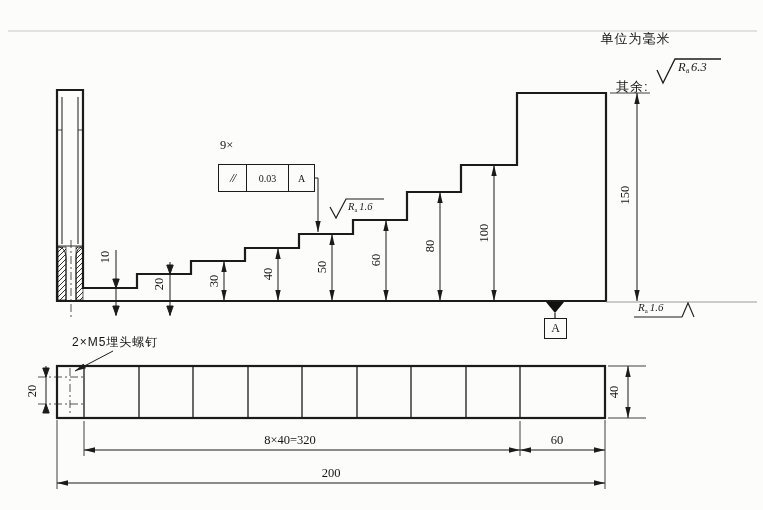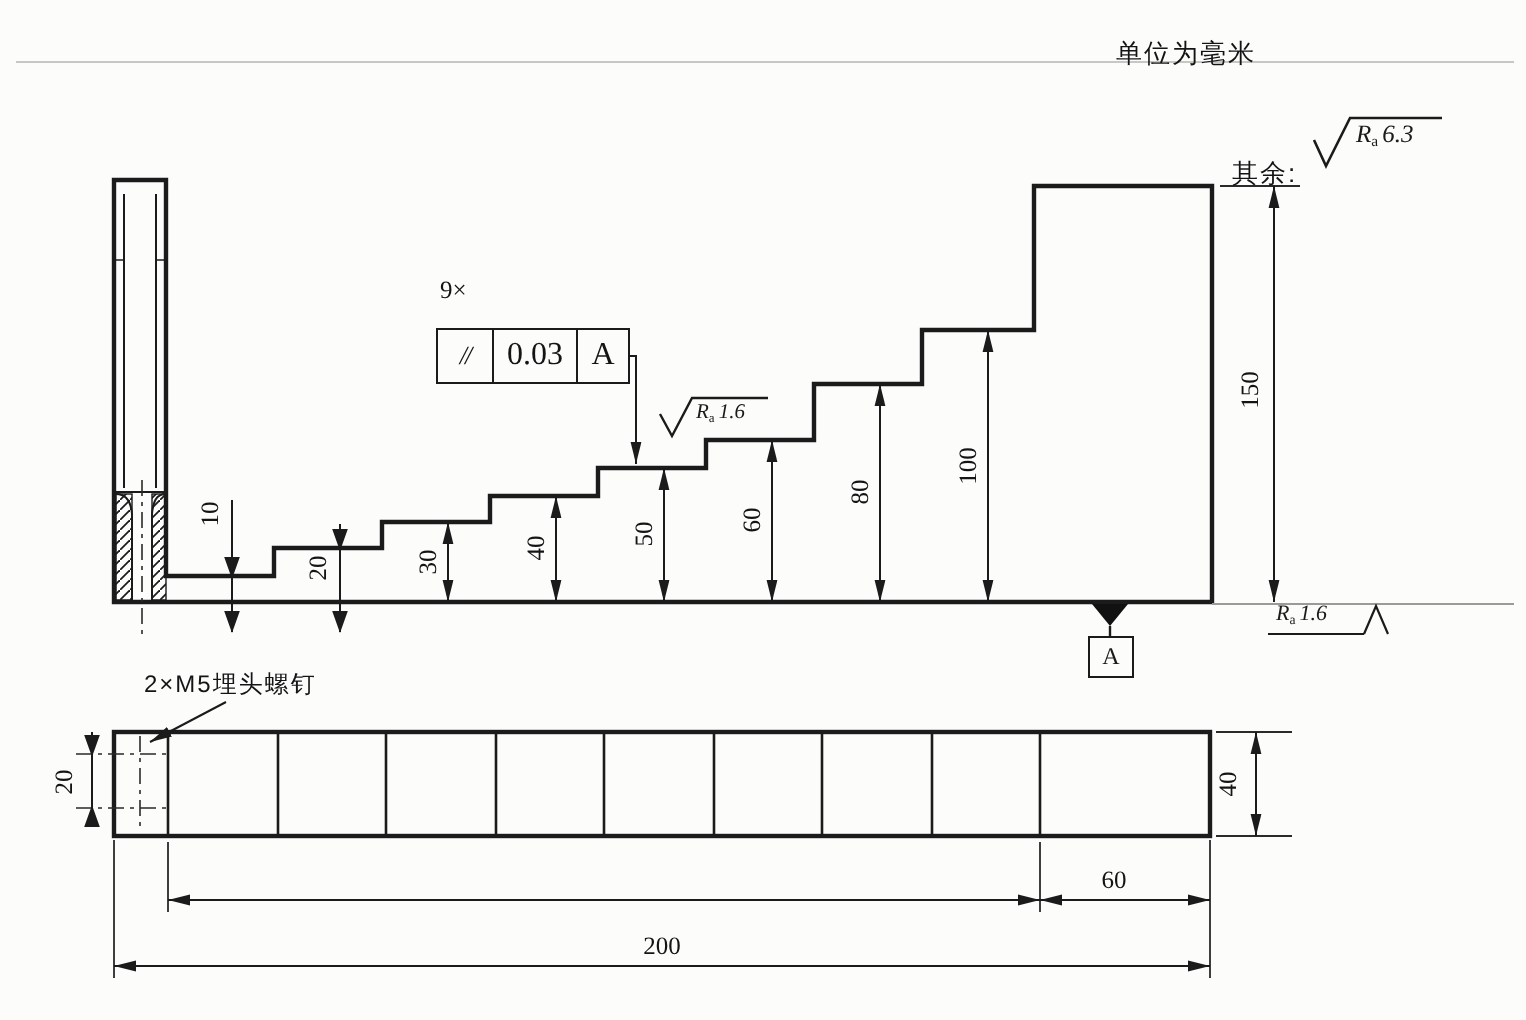--- a/index.html
+++ b/index.html
@@ -11,21 +11,21 @@
   .cjk{font-size:12.5px;color:#141414;letter-spacing:1px;}
   .rl{position:absolute;width:40px;height:16px;display:flex;align-items:center;justify-content:center;
       transform:rotate(-90deg);font-family:"Liberation Serif", serif;font-size:12.5px;color:#141414;}
   .ctr{display:flex;align-items:center;justify-content:center;text-align:center;}
   .ra .R{font-family:"Liberation Serif", serif;font-style:italic;}
   .ra .sub{font-family:"Liberation Serif", serif;font-size:0.62em;vertical-align:-2px;}
   .ra .val{font-family:"Liberation Serif", serif;margin-left:2px;font-style:italic;}
   #tol-frame{position:absolute;left:218px;top:164px;height:28px;display:flex;
              border:1.4px solid #1b1b1b;background:#fcfcfb;box-sizing:border-box;}
   #tol-frame .cell{display:flex;align-items:center;justify-content:center;box-sizing:border-box;
-                   font-family:"Liberation Serif", serif;font-size:16px;color:#141414;}
+                   font-family:"Liberation Serif", serif;font-size:10px;color:#141414;}
   #tol-frame .c1{width:28px;border-right:1.4px solid #1b1b1b;font-style:italic;font-size:13px;letter-spacing:-1px;}
   #tol-frame .c2{width:42px;border-right:1.4px solid #1b1b1b;}
   #tol-frame .c3{width:25px;}
   #datum-box{position:absolute;left:544px;top:318px;width:21px;height:19px;border:1.4px solid #1b1b1b;
              display:flex;align-items:center;justify-content:center;
              font-family:"Liberation Serif", serif;font-size:12px;background:#fcfcfb;}
 </style>
 </head>
 <body>
 
@@ -134,21 +134,21 @@
 
       <path d="M84,421 V456 M520,421 V456 M57,420 V489 M605,420 V489" stroke="#2a2a2a" stroke-width="0.9" fill="none"></path>
 
       <path d="M84,450 H520" fill="none" marker-start="url(#arr)" marker-end="url(#arr)"></path>
       <path d="M520,450 H605" fill="none" marker-start="url(#arr)" marker-end="url(#arr)"></path>
 
       <path d="M57,483 H605" fill="none" marker-start="url(#arr)" marker-end="url(#arr)"></path>
     </g>
   </svg>
 
-  <div class="txt cjk" style="left:558px;top:20px;width:155px;text-align:left;font-size:13px;">单位为毫米</div>
+  <div class="txt cjk" style="left:558px;top:32px;width:155px;text-align:center;font-size:13px;">单位为毫米</div>
 
   <div class="txt cjk" style="left:616px;top:64px;font-size:13px;margin-top:16px;">其余:</div>
   <div class="txt ra" style="left:678px;top:61px;font-size:12.5px;">
     <span class="R">R</span><span class="sub">a</span><span class="val">6.3</span>
   </div>
 
   <div class="txt num" style="left:220px;top:139px;">9×</div>
 
   <div id="tol-frame">
     <div class="cell c1">//</div>
@@ -175,16 +175,17 @@
   <div class="rl" style="left:302px;top:259px;">50</div>
   <div class="rl" style="left:356px;top:252px;">60</div>
   <div class="rl" style="left:410px;top:238px;">80</div>
   <div class="rl" style="left:464px;top:225px;">100</div>
   <div class="rl" style="left:605px;top:187px;">150</div>
 
   <div class="txt cjk" style="left:72px;top:336px;font-size:12px;">2×M5埋头螺钉</div>
   <div class="rl" style="left:12px;top:383px;">20</div>
   <div class="rl" style="left:594px;top:384px;">40</div>
 
+  <div class="txt num ctr" style="left:220px;top:434px;width:140px;">8×40=320</div>
   <div class="txt num ctr" style="left:527px;top:434px;width:60px;">60</div>
   <div class="txt num ctr" style="left:281px;top:467px;width:100px;">200</div>
 
 </div>
 
 </body></html>

